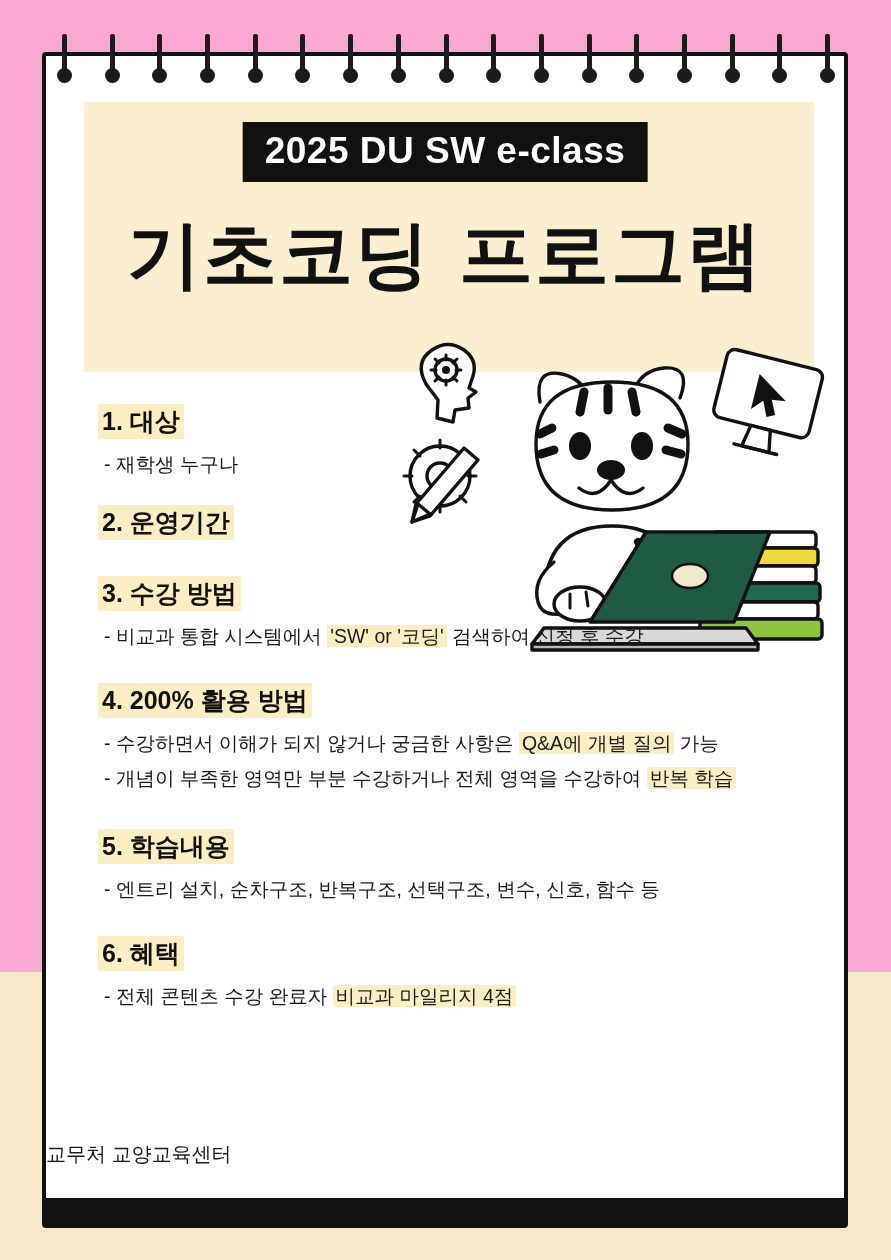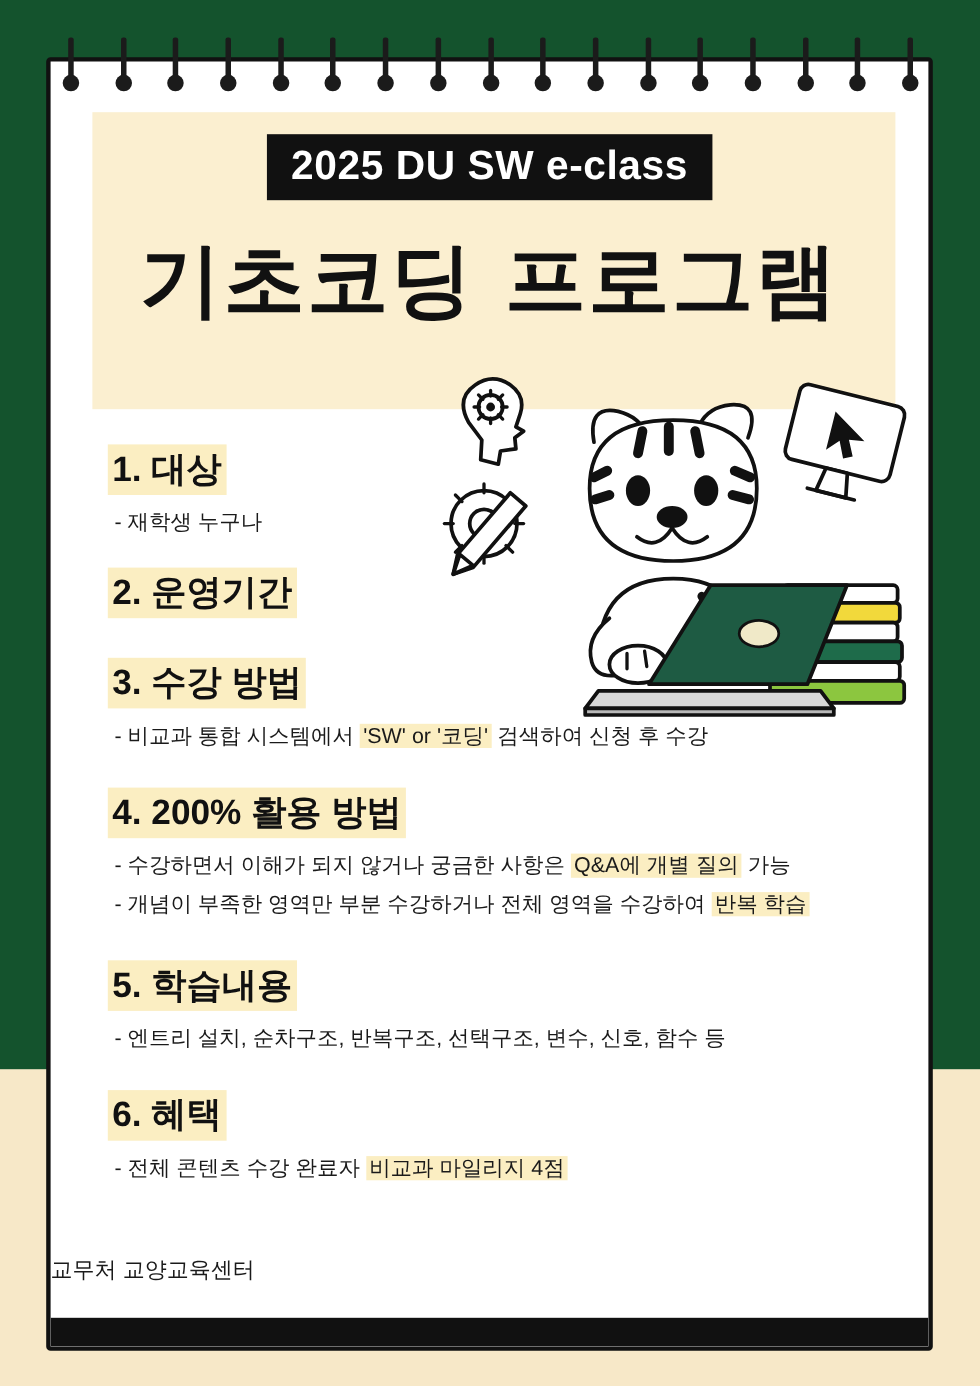--- a/index.html
+++ b/index.html
@@ -7,21 +7,21 @@
     width: 891px;
     height: 1260px;
     background: #f7e8c8;
     font-family: "Liberation Sans", sans-serif;
     overflow: hidden;
   }
   .poster {
     position: relative;
     width: 891px;
     height: 972px;
-    background: #14532d;
+    background: #f9a8d4;
     padding-left: 10px;
   }
   
   .spiral {
     position: absolute;
     top: 34px;
     left: 62px;
     width: 768px;
     height: 56px;
     z-index: 6;
@@ -107,21 +107,21 @@
     left: 52px;
     top: 348px;
     width: 710px;
     z-index: 4;
   }
   .sec {
     margin-bottom: 6px;
   }
   .sec-head {
     display: inline-block;
-    font-size: 32px;
+    font-size: 25px;
     font-weight: bold;
     color: #111111;
     background: #fbeec2;
     padding: 1px 4px;
     margin-bottom: 10px;
   }
   .sec-line {
     font-size: 19.5px;
     color: #1a1a1a;
     line-height: 1.55;

